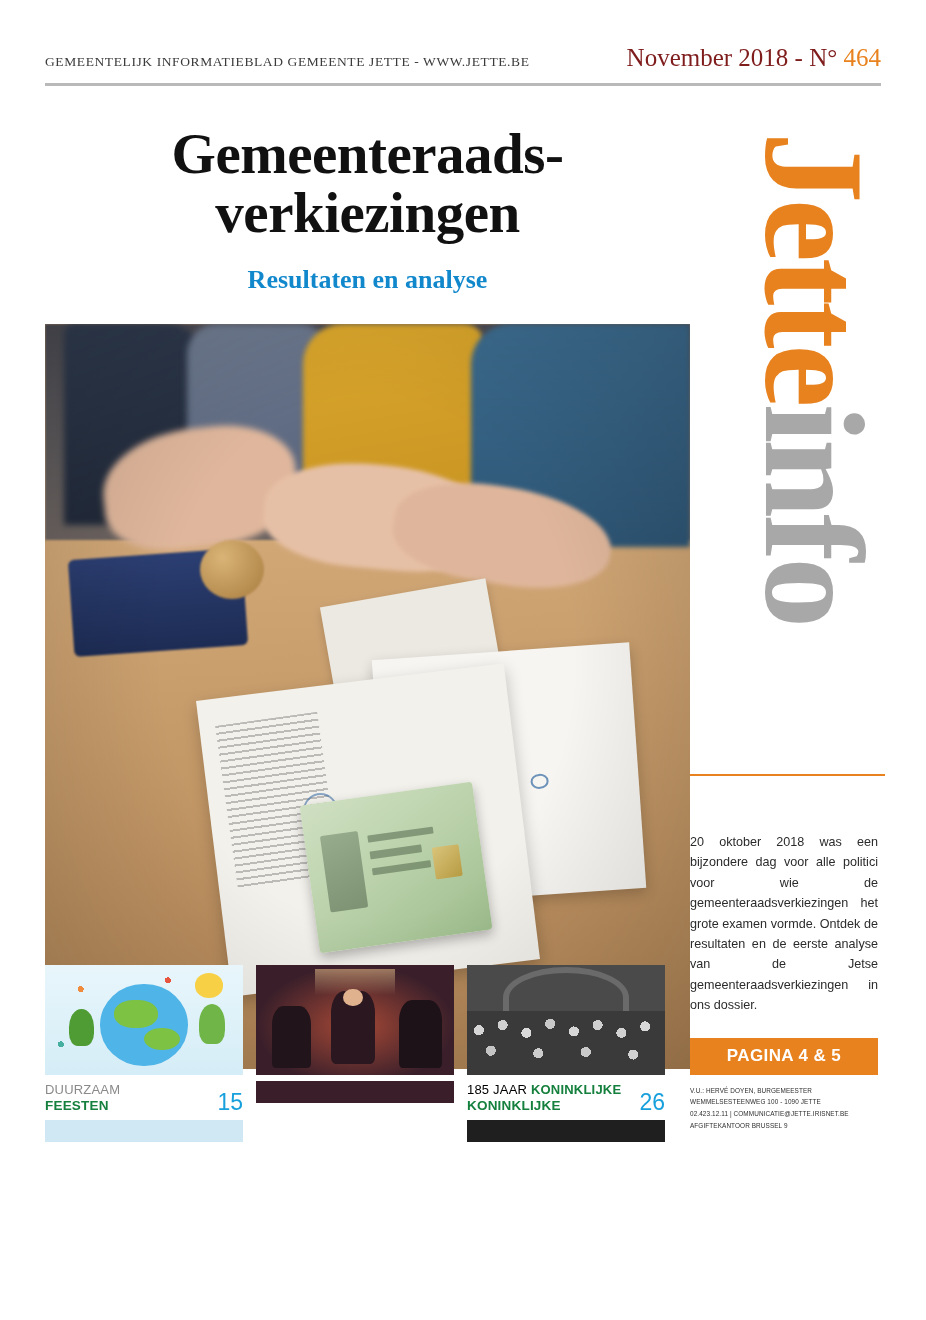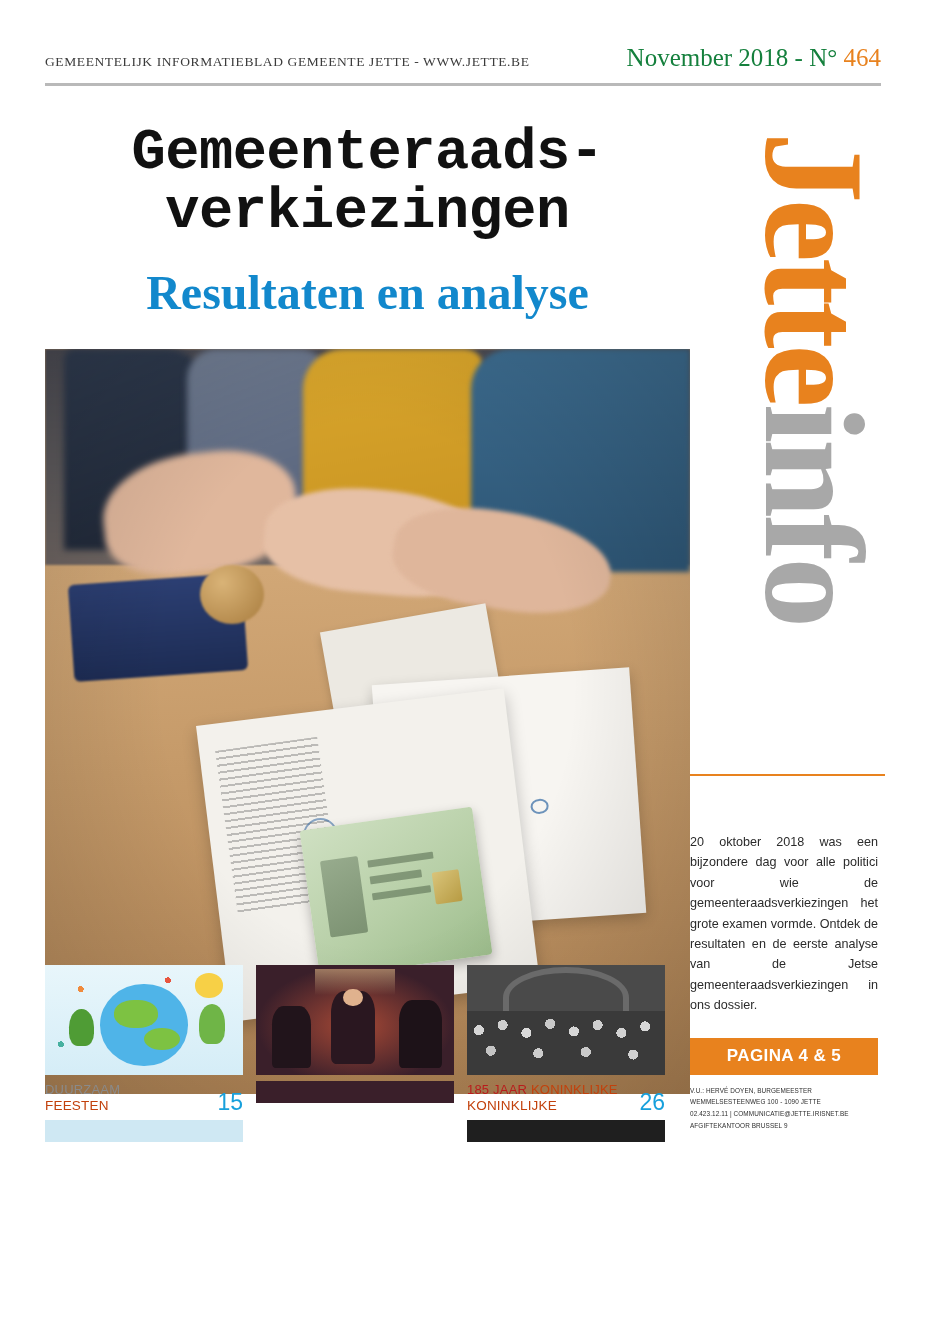--- a/index.html
+++ b/index.html
@@ -32,21 +32,21 @@
     letter-spacing: 0.6px;
     color: #3b3b3b;
     text-transform: uppercase;
   }
   .masthead-right {
     font-family: "Liberation Serif", serif;
     font-size: 25px;
     color: #1b1b1b;
     white-space: nowrap;
   }
-  .masthead-right .issue-no { color: #15803d; }
+  .masthead-right .issue-no { color: #7f1d1d; }
   .masthead-right .issue-num { color: #e8821e; }
   .rule {
     margin-top: 11px;
     height: 3px;
     background: #b9b9b9;
   }
 
   
   .main {
     display: flex;
@@ -54,33 +54,33 @@
   }
   .col-left { width: 645px; }
   .col-right {
     width: 195px;
     margin-left: 0px;
     position: relative;
   }
 
   
   .headline {
-    font-family: Liberation Mono, monospace;
+    font-family: Liberation Serif, serif;
     font-weight: bold;
     font-size: 57px;
     line-height: 1.04;
     color: #111111;
     text-align: center;
     margin: 0;
     letter-spacing: -0.5px;
   }
   .subheadline {
     font-family: "Liberation Serif", serif;
     font-weight: bold;
-    font-size: 48px;
+    font-size: 26px;
     color: #1288cc;
     text-align: center;
     margin: 22px 0 0 0;
   }
 
   
   .hero {
     margin-top: 29px;
     width: 645px;
     height: 745px;
@@ -339,22 +339,22 @@
     align-items: flex-end;
     justify-content: space-between;
   }
   .teaser .cap-text {
     font-size: 13.5px;
     line-height: 1.22;
     color: #17a0dc;
     letter-spacing: 0.2px;
   }
   .teaser .cap-text .sub { color: #8a8a8a; display: block; font-size: 13px; }
-  .teaser .cap-text .strong { color: #c2410c; }
-  .teaser .cap-text .dark { color: #b91c1c; }
+  .teaser .cap-text .strong { color: #15803d; font-weight: bold; }
+  .teaser .cap-text .dark { color: #000000; }
   .teaser .pagenum {
     font-size: 23px;
     color: #17a0dc;
     line-height: 1;
     padding-left: 6px;
   }
   .teaser .strip {
     margin-top: 6px;
     height: 22px;
     width: 198px;

